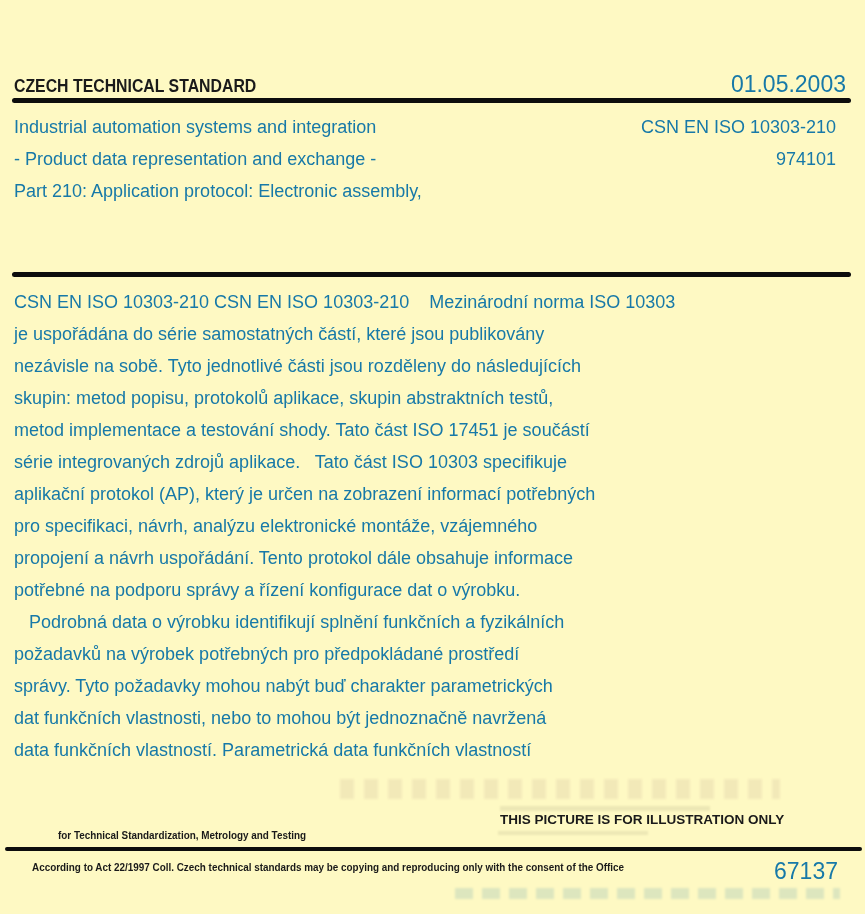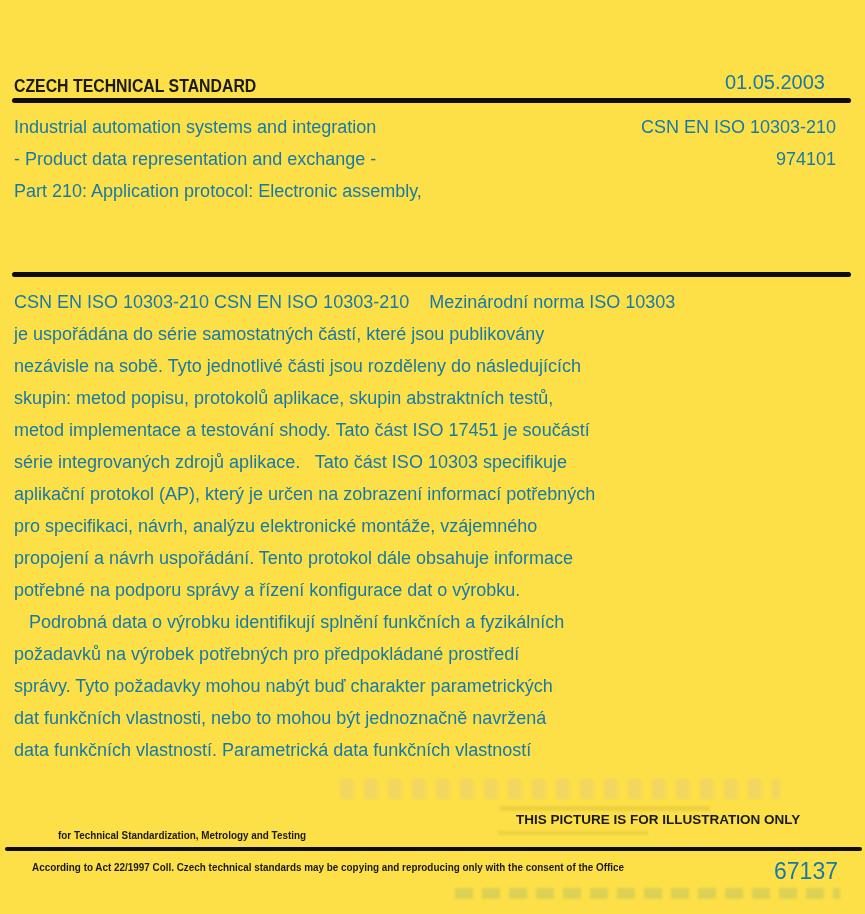--- a/index.html
+++ b/index.html
@@ -4,44 +4,44 @@
 <style>
   html, body {
     margin: 0;
     padding: 0;
     background: #ffffff;
   }
   .page {
     position: relative;
     width: 865px;
     height: 914px;
-    background: #fde047;
+    background: #fef9c3;
     font-family: "Liberation Sans", sans-serif;
     overflow: hidden;
   }
   
   .header-title {
     position: absolute;
     left: 14px;
     top: 76px;
     font-size: 18px;
     font-weight: bold;
     color: #1a1a1a;
     white-space: nowrap;
   }
   .condensed {
     display: inline-block;
     transform: scaleX(0.88);
     transform-origin: 0 50%;
   }
   .header-date {
     position: absolute;
-    right: 40px;
+    right: 19px;
     top: 71px;
-    font-size: 20px;
+    font-size: 23px;
     color: #1779a8;
     white-space: nowrap;
   }
   .rule {
     position: absolute;
     background: #0d0d0d;
     border-radius: 3px;
   }
   .rule-1 { left: 12px; top: 98px;  width: 839px; height: 5px; }
   .rule-2 { left: 12px; top: 272px; width: 839px; height: 5px; }
@@ -90,21 +90,20 @@
   }
   
   .illustration-notice {
     position: absolute;
     left: 500px;
     top: 812px;
     font-size: 13.5px;
     font-weight: bold;
     color: #1a1a1a;
     white-space: nowrap;
-    margin-left: 16px;
   }
   
   .footer-text {
     position: absolute;
     left: 14px;
     font-size: 11.5px;
     font-weight: bold;
     color: #1a1a1a;
     white-space: nowrap;
   }

